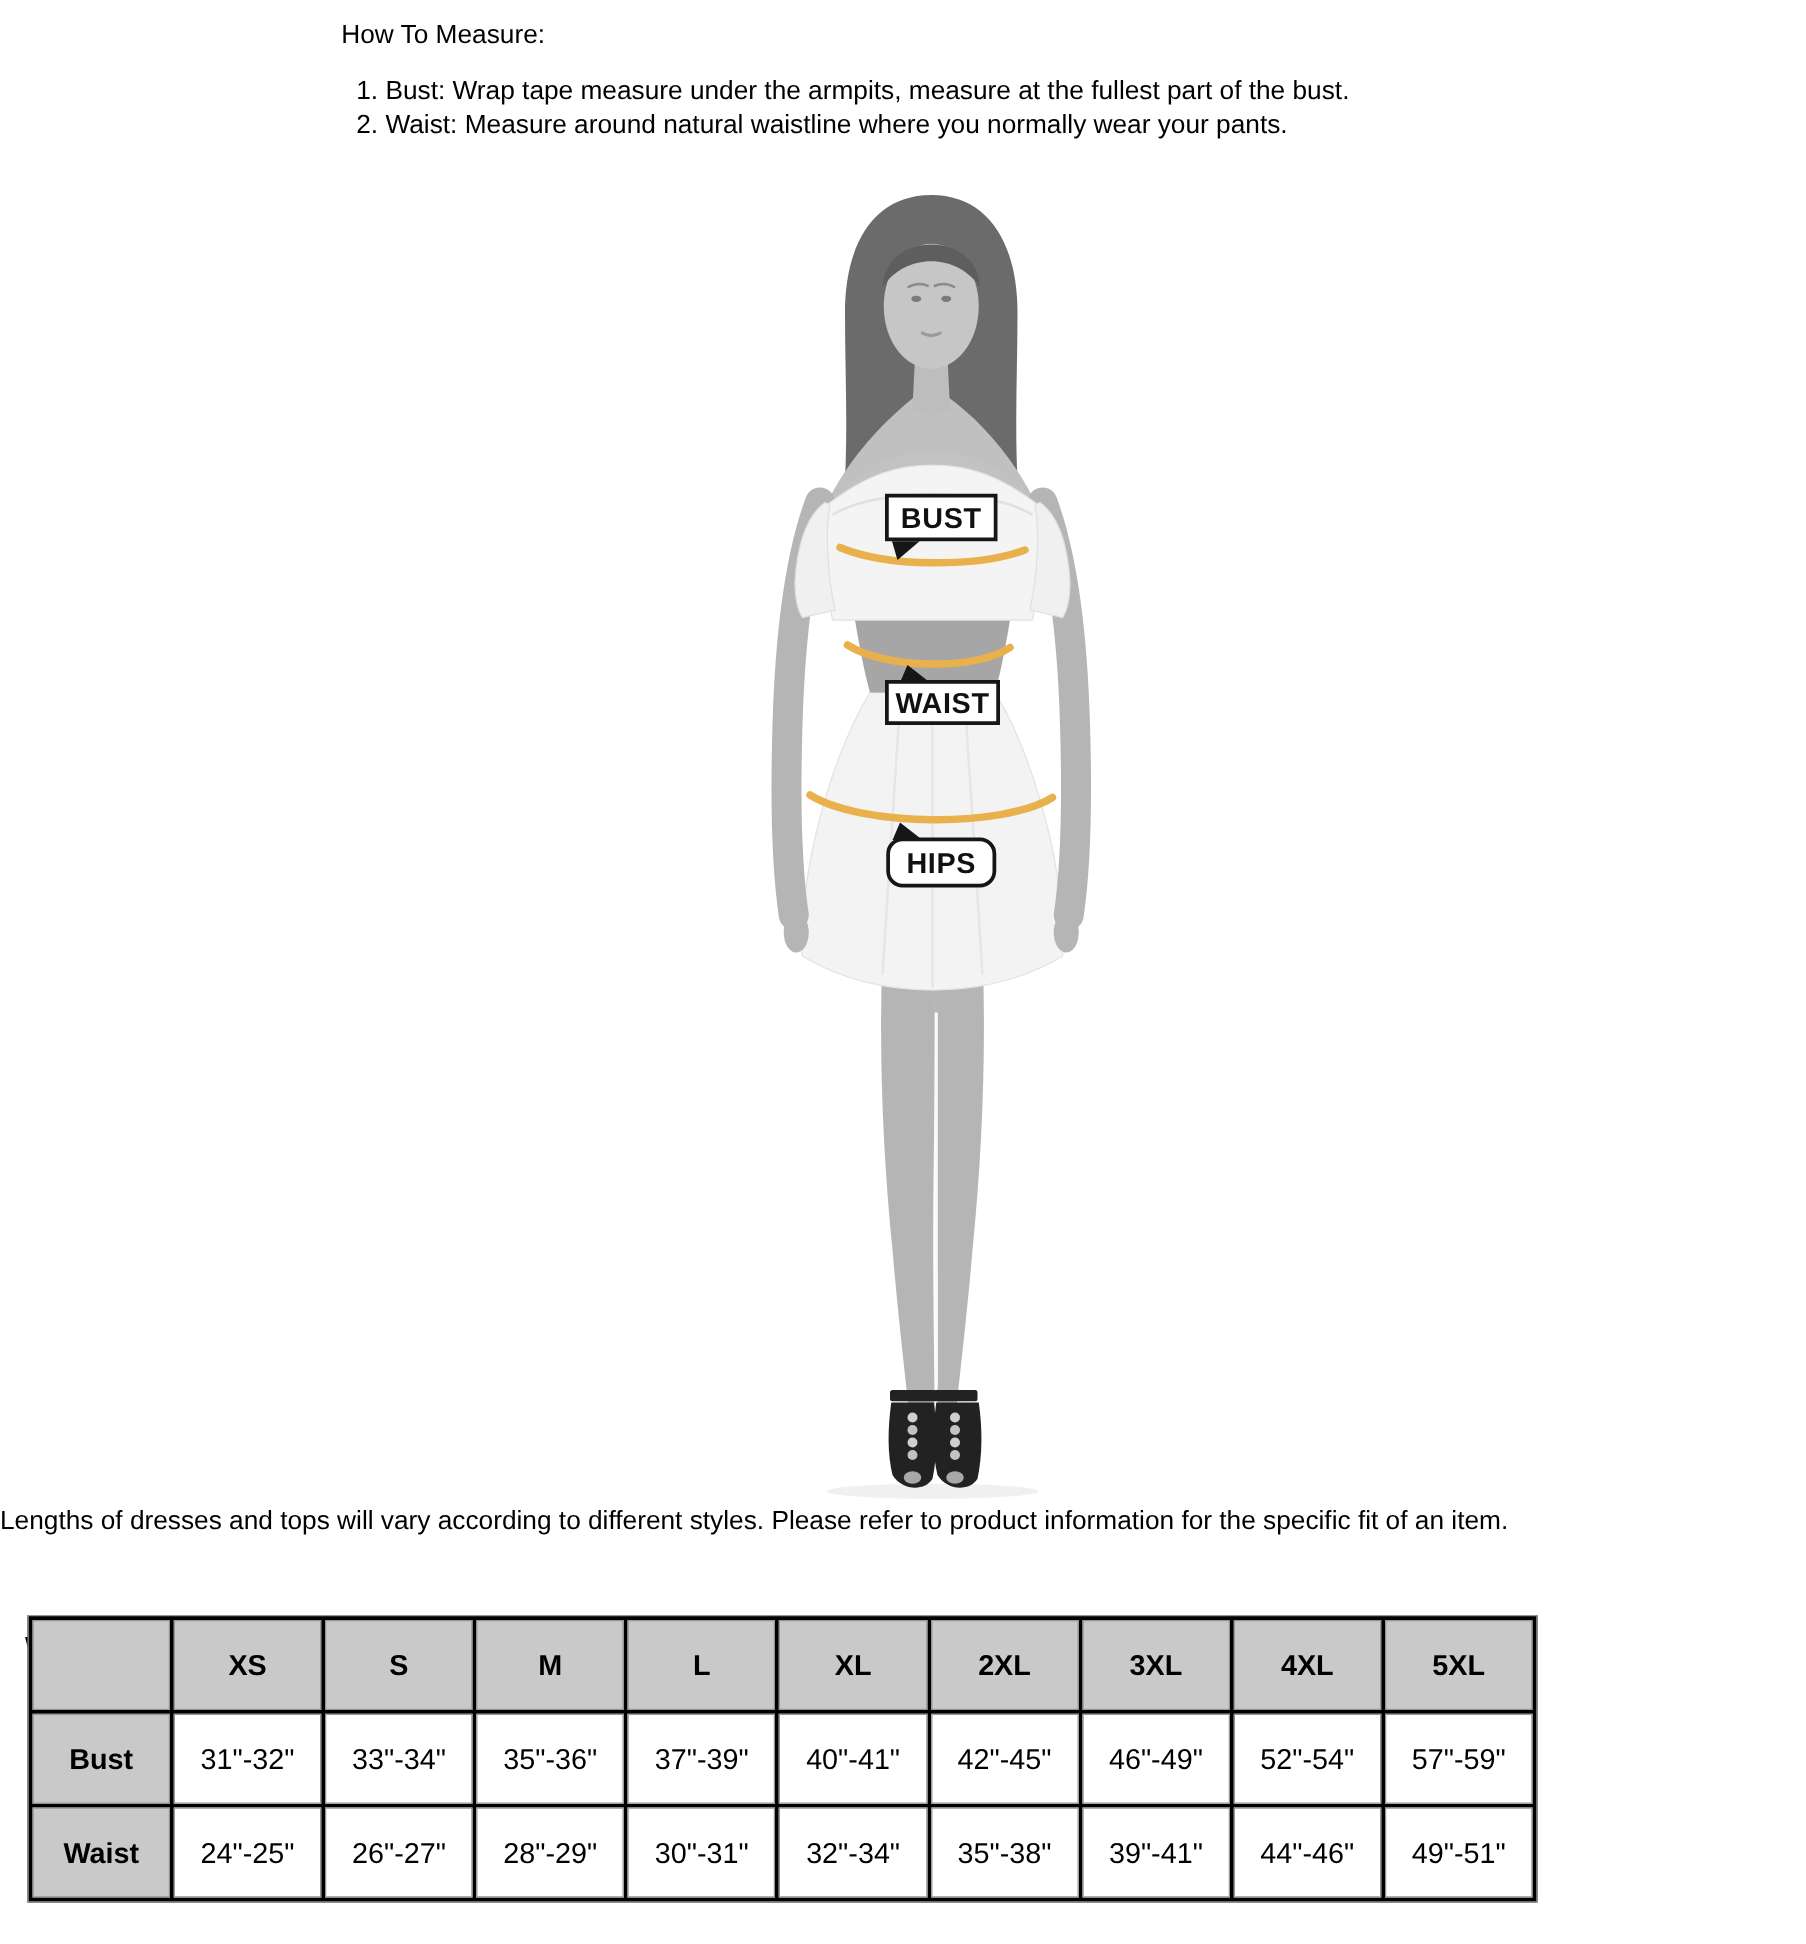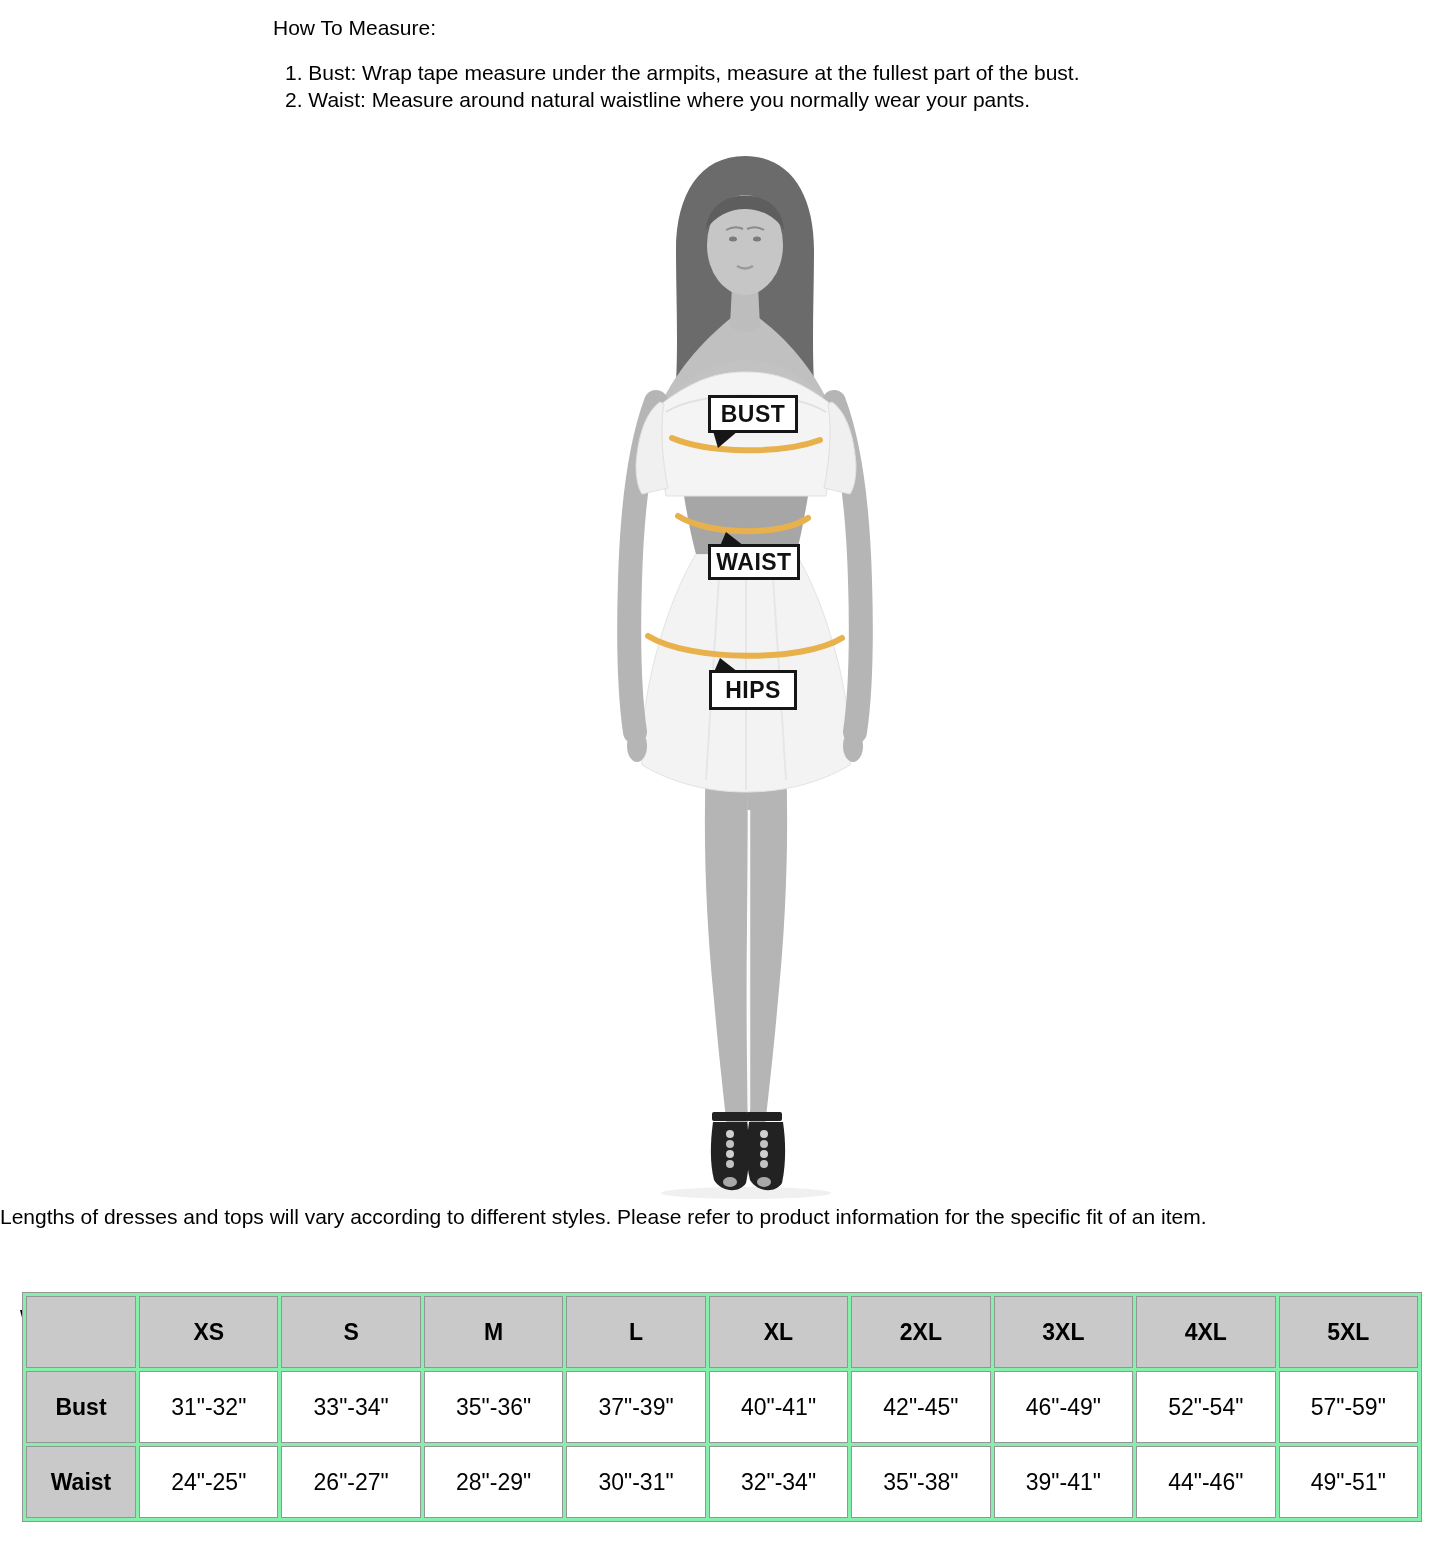--- a/index.html
+++ b/index.html
@@ -17,30 +17,30 @@
 
   .figure-area{position:absolute;left:560px;top:150px;width:370px;height:1050px;}
   .figure-area svg{position:absolute;left:0;top:0;}
   .measure-label{
     position:absolute;box-sizing:border-box;background:#fff;border:3px solid #161616;
     display:flex;align-items:center;justify-content:center;
     font-size:23px;font-weight:600;letter-spacing:.5px;white-space:nowrap;color:#111;
   }
   .label-bust{left:148px;top:245px;width:90px;height:38px;}
   .label-waist{left:148px;top:394px;width:92px;height:36px;}
-  .label-hips{left:149px;top:520px;width:88px;height:40px;}
+  .label-hips{left:149px;top:520px;width:88px;height:40px;border-radius:13px;}
 
   .note{position:absolute;left:0;top:1205px;width:1445px;font-size:21px;}
 
   .chart-title{position:absolute;left:20px;top:1304px;font-size:28px;font-weight:bold;}
 
   .size-table{
-    position:absolute;left:22px;top:1292px;width:1400px;
+    position:absolute;left:22px;top:1292px;width:1208px;
     table-layout:fixed;border-collapse:separate;border-spacing:3px;
-    border:1px solid var(--grid);background:#86efac;
+    border:1px solid var(--grid);background:#000000;
   }
   .size-table th,.size-table td{
     border:1px solid var(--grid);text-align:center;vertical-align:middle;
     height:70px;font-size:23px;padding:0;
   }
   .size-table th.corner,.size-table th.size-col,.size-table th.row-label{
     background:var(--header-bg);font-weight:bold;
   }
   .size-table td.size-val{background:#fff;font-weight:normal;}
 </style>

